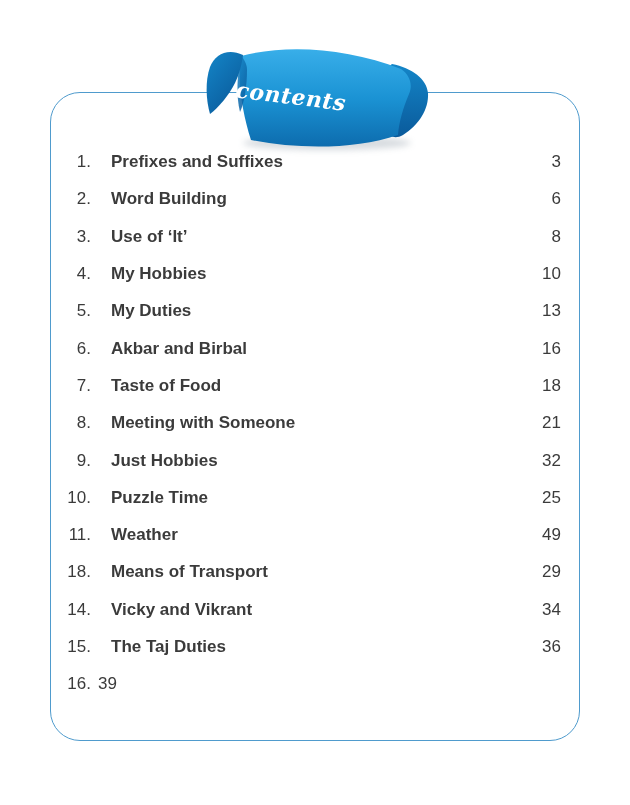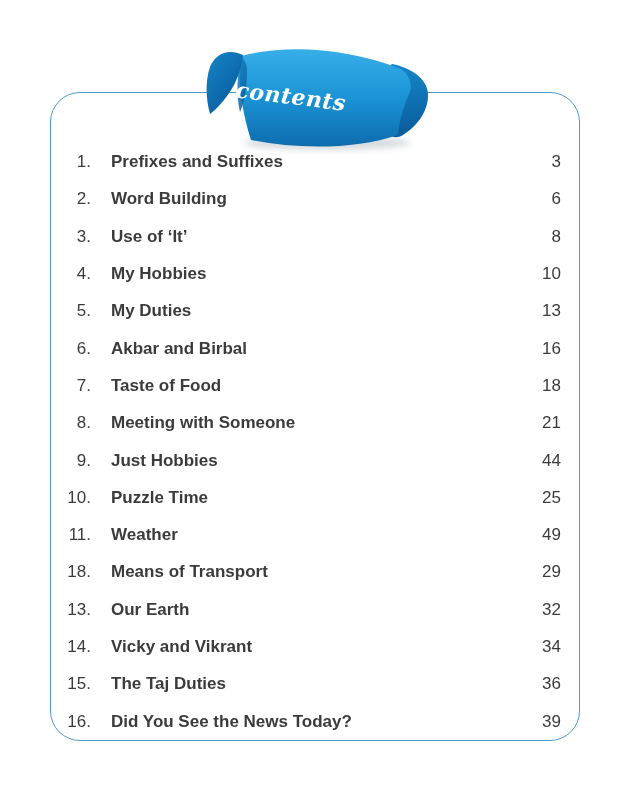--- a/index.html
+++ b/index.html
@@ -119,62 +119,56 @@
 
         <div class="row">
           <span class="num">8.</span>
           <span class="title">Meeting with Someone</span>
           <span class="pg">21</span>
         </div>
 
         <div class="row">
           <span class="num">9.</span>
           <span class="title">Just Hobbies</span>
-          <span class="pg">44</span>
+          <span class="pg">32</span>
         </div>
 
         <div class="row">
           <span class="num">10.</span>
           <span class="title">Puzzle Time</span>
           <span class="pg">25</span>
         </div>
 
         <div class="row">
           <span class="num">11.</span>
           <span class="title">Weather</span>
           <span class="pg">49</span>
         </div>
 
         <div class="row">
           <span class="num">18.</span>
           <span class="title">Means of Transport</span>
           <span class="pg">29</span>
         </div>
 
-        <div class="row">
-          <span class="num">13.</span>
-          <span class="title">Our Earth</span>
-          <span class="pg">32</span>
-        </div>
 
         <div class="row">
           <span class="num">14.</span>
           <span class="title">Vicky and Vikrant</span>
           <span class="pg">34</span>
         </div>
 
         <div class="row">
           <span class="num">15.</span>
           <span class="title">The Taj Duties</span>
           <span class="pg">36</span>
         </div>
 
         <div class="row">
           <span class="num">16.</span>
-          <span class="title">Did You See the News Today?</span>
           <span class="pg">39</span>
         </div>
       </div>
   </div>
 
   <svg class="ribbon" viewBox="0 0 240 110" aria-hidden="true">
     <defs>
       <linearGradient id="gBody" x1="0" y1="0" x2="0" y2="1">
         <stop offset="0" stop-color="#38aee9"></stop>
         <stop offset="0.5" stop-color="#1b93d4"></stop>

